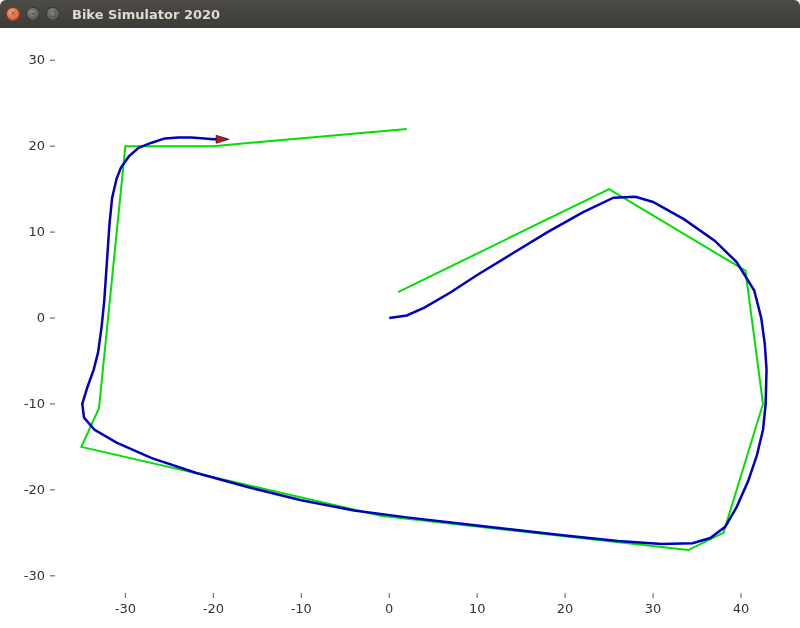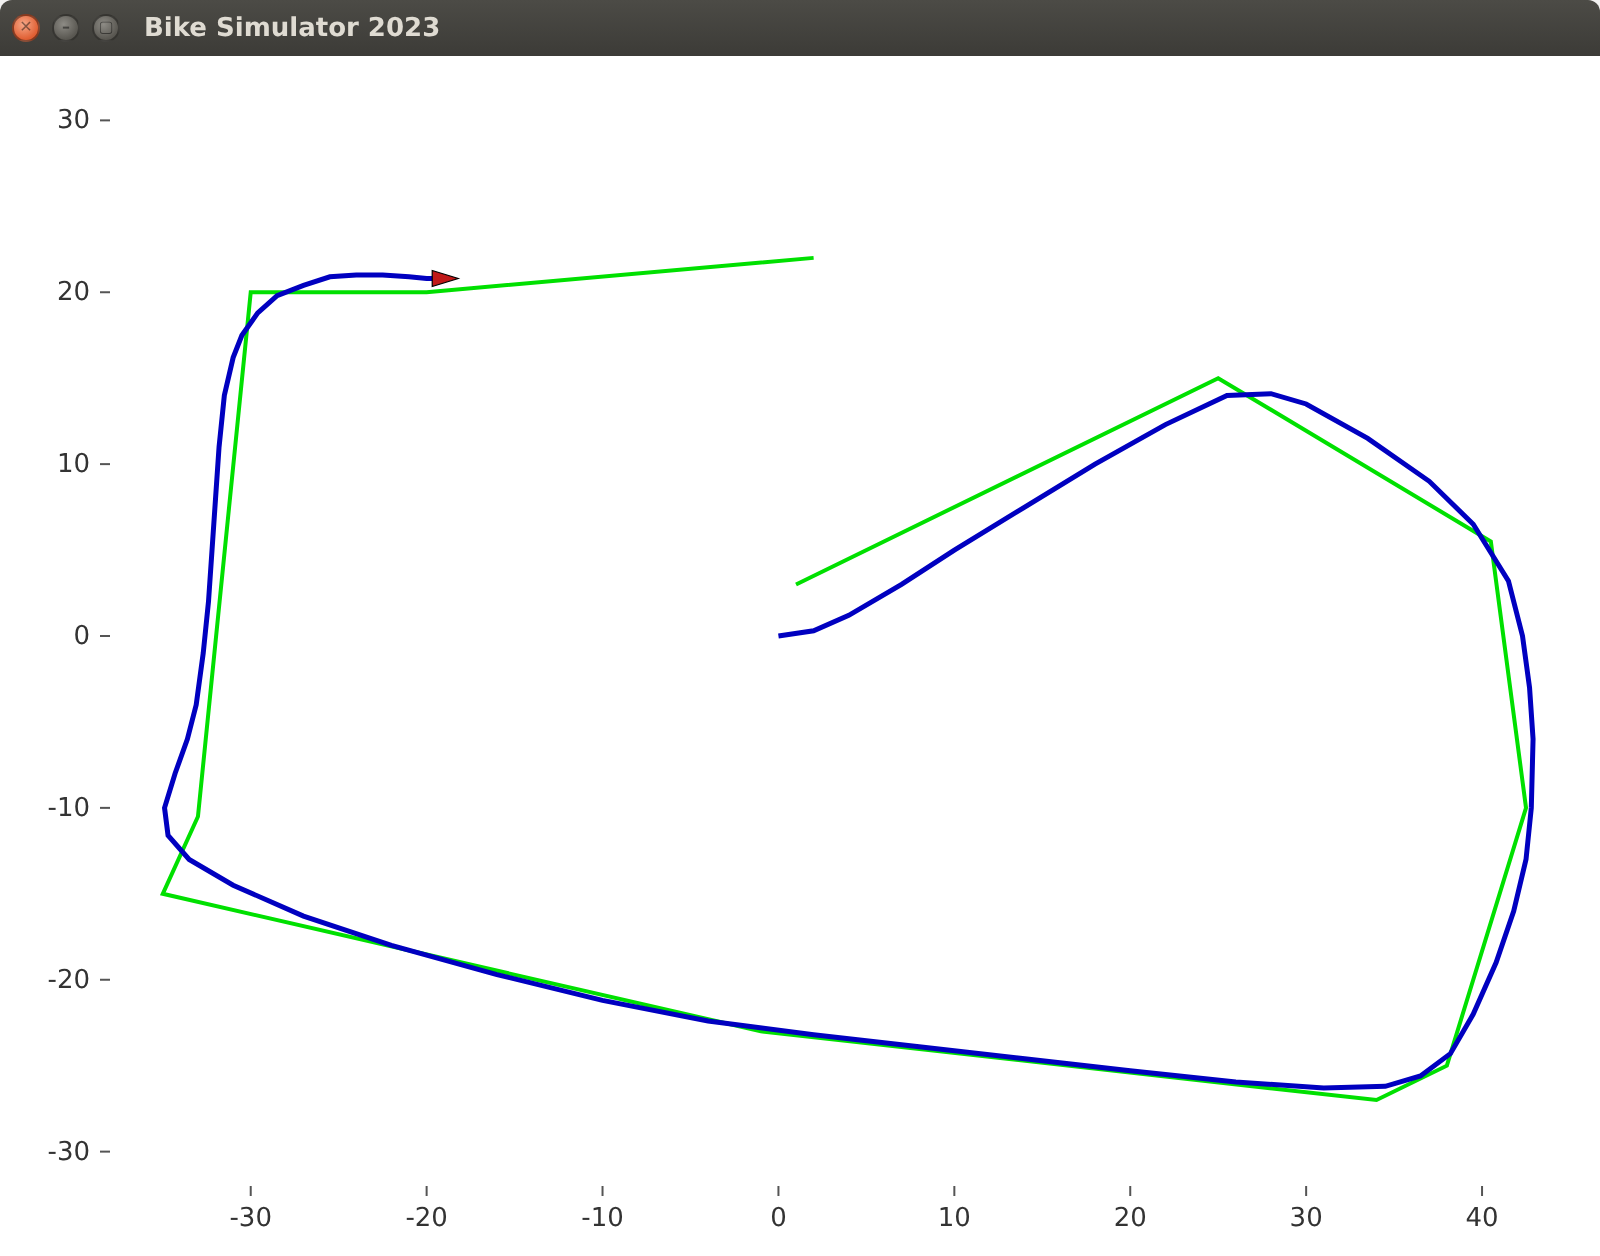--- a/index.html
+++ b/index.html
@@ -80,21 +80,21 @@
 </head>
 <body>
 
 <div class="window">
   <div class="titlebar">
     <div class="tb-buttons">
       <div class="tb-btn tb-close" title="Close">✕</div>
       <div class="tb-btn tb-min" title="Minimize">–</div>
       <div class="tb-btn tb-max" title="Maximize">▢</div>
     </div>
-    <div class="title">Bike Simulator 2023</div>
+    <div class="title">Bike Simulator 2020</div>
   </div>
   <div class="content">
     <svg class="plot" viewBox="0 0 800 600">
       <g id="axes">
           <line x1="125.36144578313254" y1="565" x2="125.36144578313254" y2="570" class="major" stroke="#555"></line>
           <text x="125.36144578313254" y="585" text-anchor="middle" font-size="13" fill="#333">-30</text>
           <line x1="213.3132530120482" y1="565" x2="213.3132530120482" y2="570" class="major" stroke="#555"></line>
           <text x="213.3132530120482" y="585" text-anchor="middle" font-size="13" fill="#333">-20</text>
           <line x1="301.26506024096386" y1="565" x2="301.26506024096386" y2="570" class="major" stroke="#555"></line>
           <text x="301.26506024096386" y="585" text-anchor="middle" font-size="13" fill="#333">-10</text>

